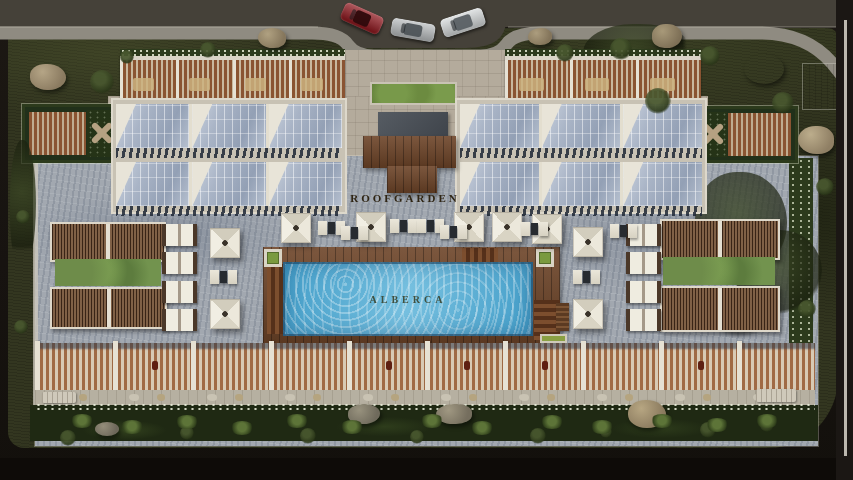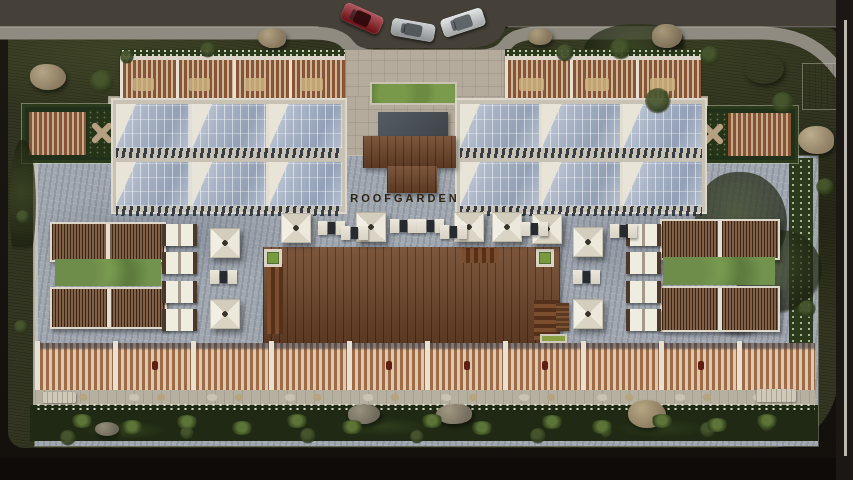--- a/index.html
+++ b/index.html
@@ -81,21 +81,21 @@
         box-shadow:0 0 0 2px #c9c3b4;}
   .gray-roof{left:378px;top:112px;width:70px;height:28px;z-index:5;background:linear-gradient(135deg,#565c63,#3e434a);box-shadow:2px 2px 3px rgba(0,0,0,.35);}
   .wood{background-color:#6d4428;z-index:5;
         background-image:repeating-linear-gradient(90deg, rgba(0,0,0,.3) 0 1px, transparent 1px 8px),
                          linear-gradient(180deg, rgba(255,255,255,.1), rgba(0,0,0,.18));
         box-shadow:2px 3px 4px rgba(0,0,0,.35);}
   .wood-upper{left:363px;top:136px;width:93px;height:32px;}
   .wood-lower{left:387px;top:166px;width:50px;height:27px;}
 
   .label-roofgarden{left:330px;top:192px;width:150px;z-index:6;text-align:center;
-        font-family:Liberation Sans, sans-serif;font-size:11px;letter-spacing:3px;color:#2f2514;font-weight:bold;}
+        font-family:Liberation Serif, serif;font-size:11px;letter-spacing:3px;color:#2f2514;font-weight:bold;}
 
   
   .mini-terrace{z-index:4;background:#21301a;box-shadow:0 0 0 3px #2c3a1c, 0 0 0 4px rgba(225,232,205,.4);}
   .mini-slat{position:absolute;background:repeating-linear-gradient(90deg,#8a5432 0 3px,#c0ac90 3px 5px);}
   .mini-green{position:absolute;background:#253317;
         background-image:radial-gradient(circle, rgba(210,220,190,.35) 0 .7px, transparent 1.2px);background-size:7px 5px;}
   .x-topiary{position:absolute;width:24px;height:22px;}
   .x-topiary:before,.x-topiary:after{content:'';position:absolute;left:-1px;top:8px;width:26px;height:6px;border-radius:3px;background:#b5a182;}
   .x-topiary:before{transform:rotate(45deg);}
   .x-topiary:after{transform:rotate(-45deg);}
@@ -203,20 +203,23 @@
   <div class="abs mini-terrace" style="left:698px;top:109px;width:97px;height:51px;">
     <div class="mini-green" style="left:2px;top:3px;width:27px;height:45px;"></div>
     <span class="x-topiary" style="left:3px;top:14px;"></span>
     <div class="mini-slat" style="left:30px;top:4px;width:63px;height:43px;"></div>
   </div>
 
   <div class="abs wood pool-deck"></div>
   <div class="abs deck-steps" style="left:267px;top:264px;width:16px;height:70px;"></div>
   <div class="abs deck-steps" style="left:462px;top:248px;width:36px;height:15px;"></div>
   <div class="abs deck-steps-h" style="left:534px;top:300px;width:26px;height:40px;"></div>
+  <div class="abs pool-water">
+    <span class="label-alberca">ALBERCA</span>
+  </div>
   <div class="abs pool-planter" style="left:264px;top:249px;"></div>
   <div class="abs pool-planter" style="left:536px;top:249px;"></div>
   <div class="abs green-strip"></div>
 
   <div class="abs bays-row" id="bays-row">
       <div class="l-div" style="left: 0px;"></div>
       <div class="l-bay" style="left: 5px; width: 73px;"></div>
       <div class="l-div" style="left: 78px;"></div>
       <div class="l-bay" style="left: 83px; width: 73px;">
         <div class="ember" style="left: 33.5px; top: 18px;"></div>

